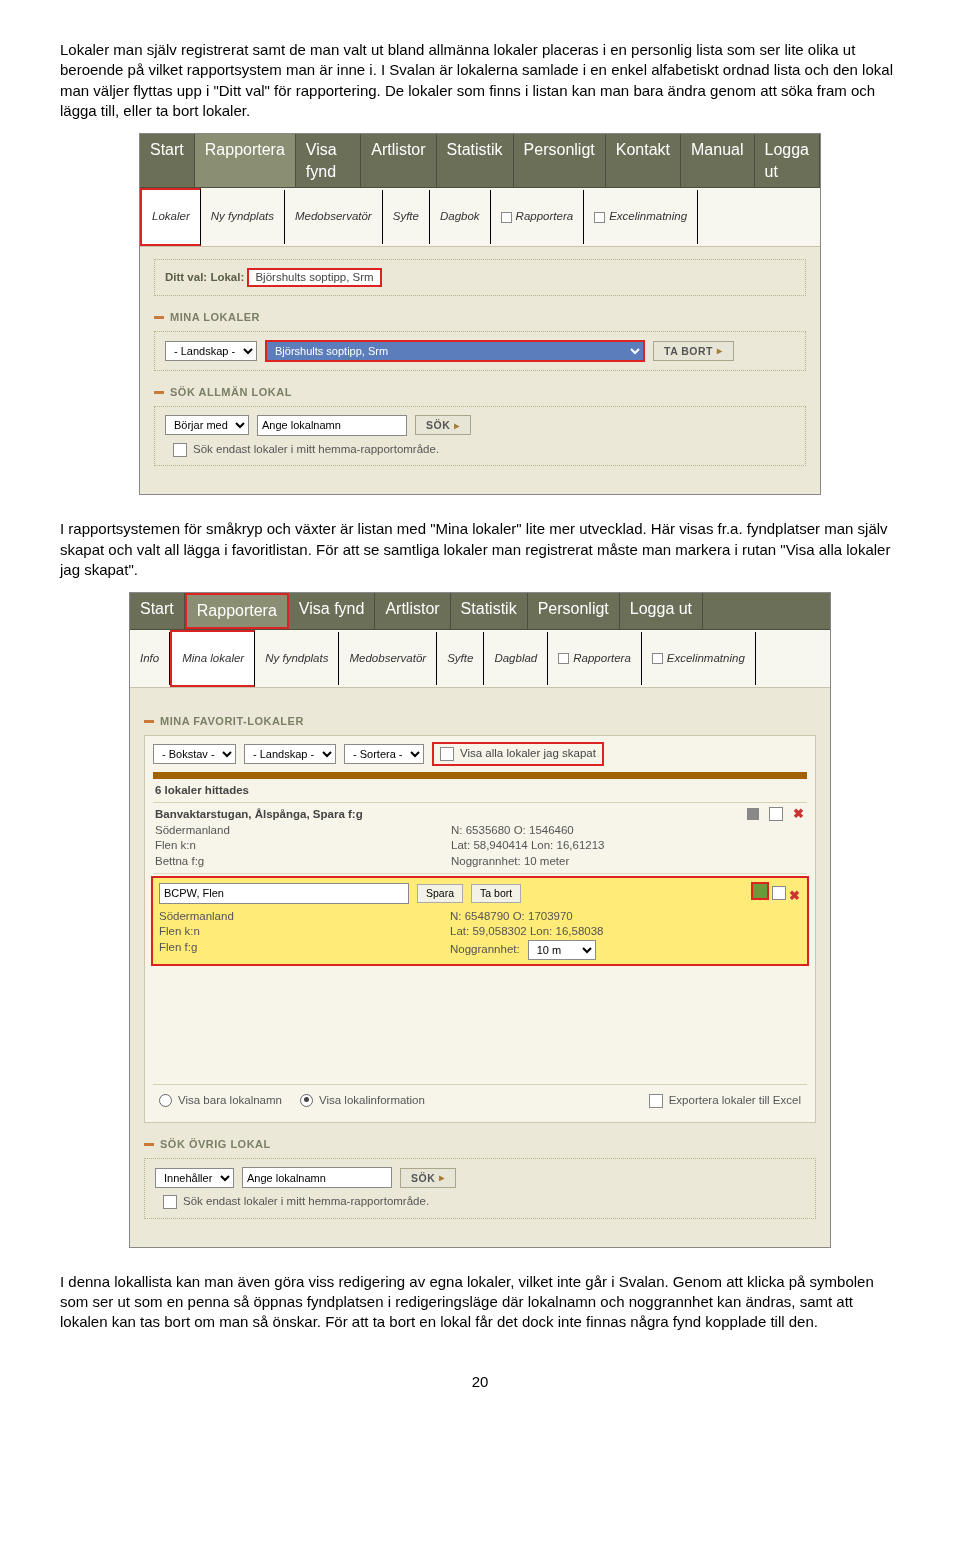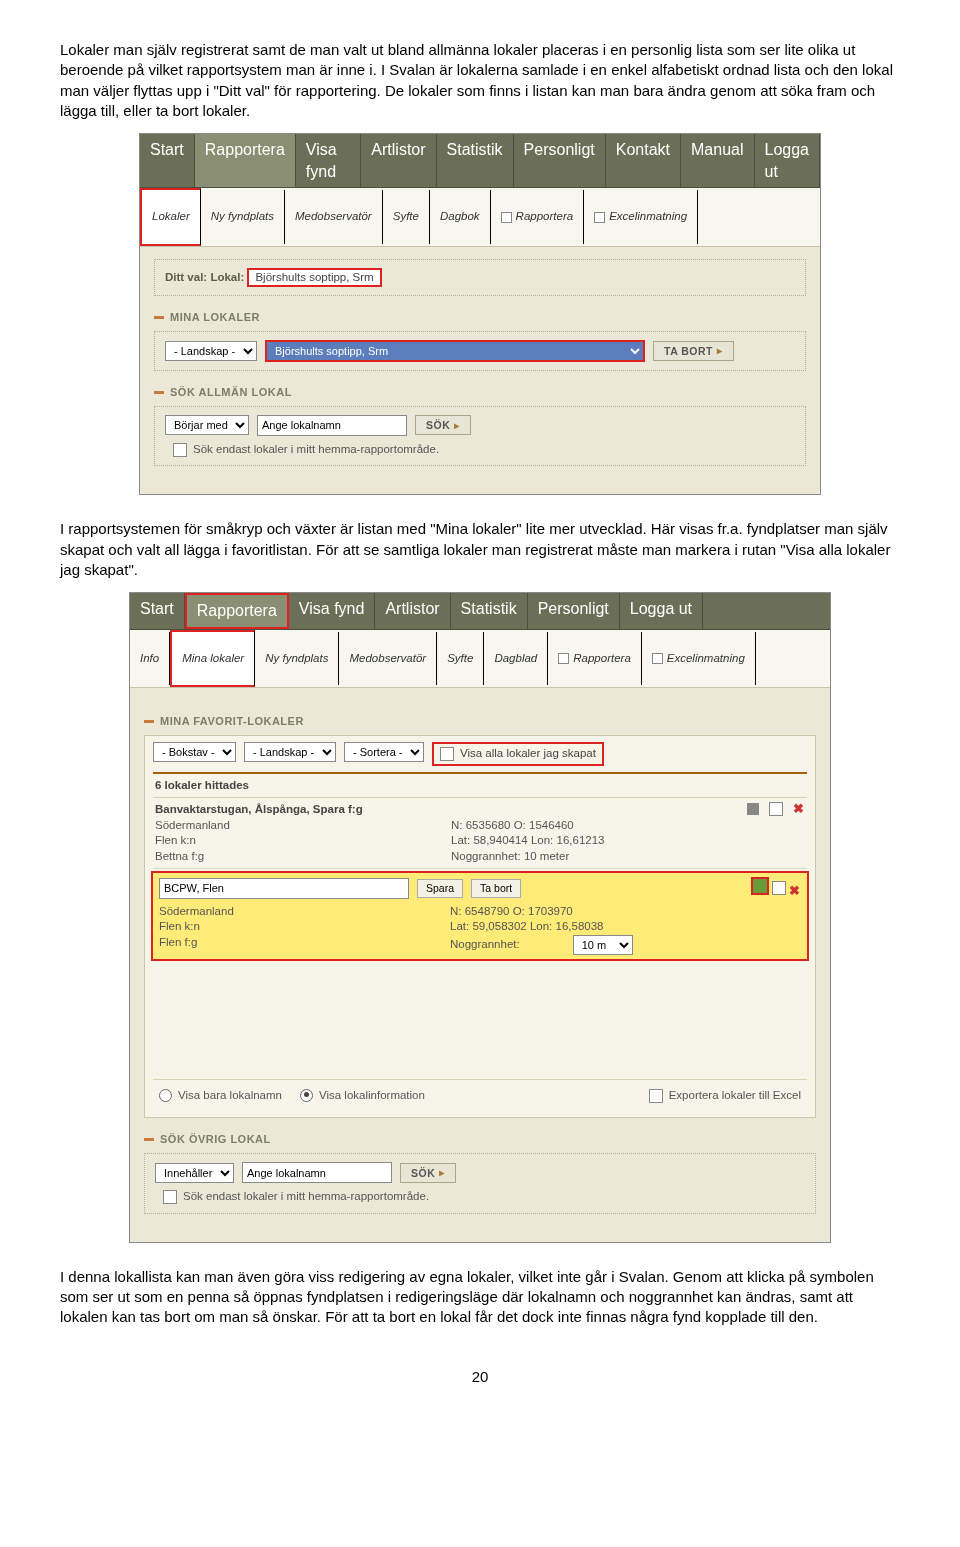--- a/index.html
+++ b/index.html
@@ -139,22 +139,22 @@
     display: inline-block; width: 9px; height: 9px; border: 1px solid #888;
     background: #fff; margin-right: 4px; vertical-align: middle;
   }
   .hl-red { border: 2px solid #d22; padding: 2px 6px; }
   .fav-panel {
     background: #f7f5ea;
     border: 1px solid #ccc6ab;
     padding: 6px 8px;
   }
   .fav-header {
-    display: flex; align-items: flex-start; gap: 8px; flex-wrap: wrap;
-    padding-bottom: 6px; border-bottom: 2px solid #a16207;
+    display: flex; align-items: center; gap: 8px; flex-wrap: wrap;
+    padding-bottom: 6px; border-bottom: 7px solid #a16207;
   }
   .fav-header .cb-wrap {
     border: 2px solid #d22; padding: 2px 6px; display: flex; align-items: center; gap: 6px;
     color: #444;
   }
   .found-line {
     font-weight: bold; color: #444; padding: 4px 2px; border-bottom: 1px solid #d7d1b6;
   }
   .lok-row {
     display: flex; justify-content: space-between; align-items: flex-start;
@@ -180,21 +180,21 @@
     width: 240px; height: 17px;
   }
   .yellow-row .mini-btn {
     background: #f4f2e6; border: 1px solid #aaa;
     font-size: 10.5px; padding: 1px 8px;
   }
   .yellow-row .icons .pencil {
     background: #6a9a3a;
     border: 2px solid #d22; padding: 1px;
   }
-  .accuracy-sel { width: 60px; margin-left: 45px; }
+  .accuracy-sel { width: 68px; }
   .radio { width: 11px; height: 11px; border: 1px solid #666; border-radius: 50%; background: #fff; display: inline-block; vertical-align: middle;}
   .radio.on::after { content: ""; display: block; width: 5px; height: 5px; background: #444; border-radius: 50%; margin: 2px auto;}
   .view-row {
     display: flex; justify-content: space-between; align-items: center;
     padding: 8px 6px; color: #555;
     border-top: 1px solid #d7d1b6; margin-top: 6px;
   }
   .page-num {
     text-align: center;
     margin-top: 40px;

